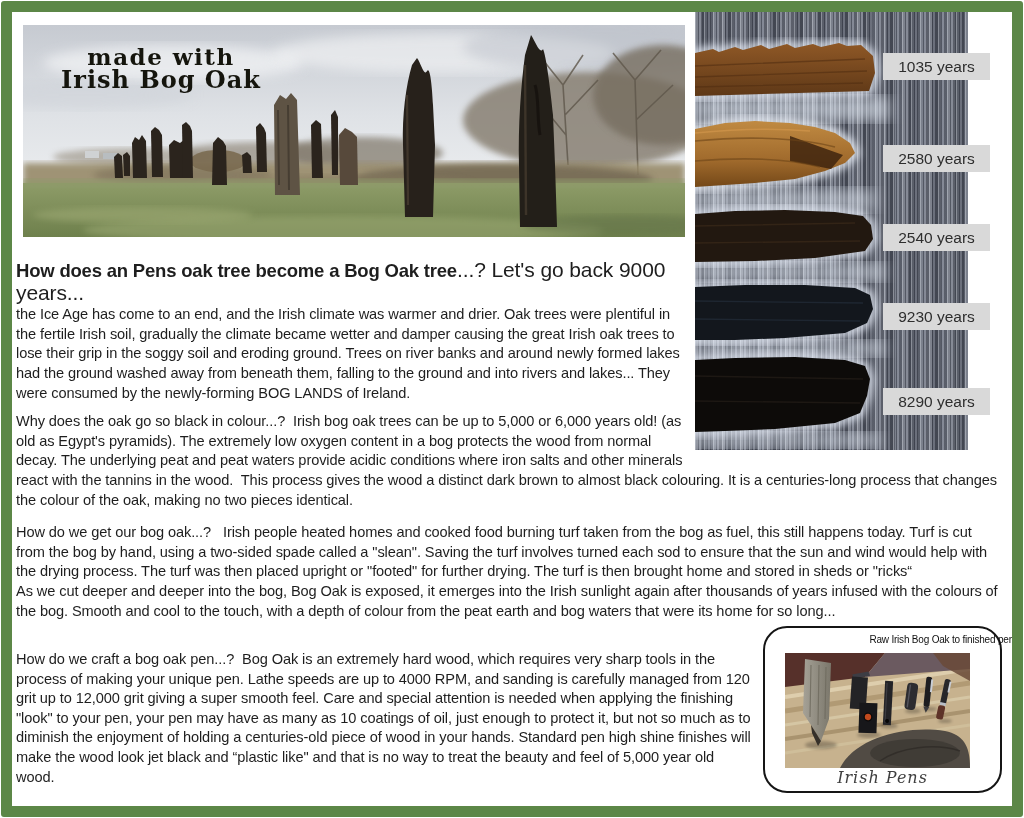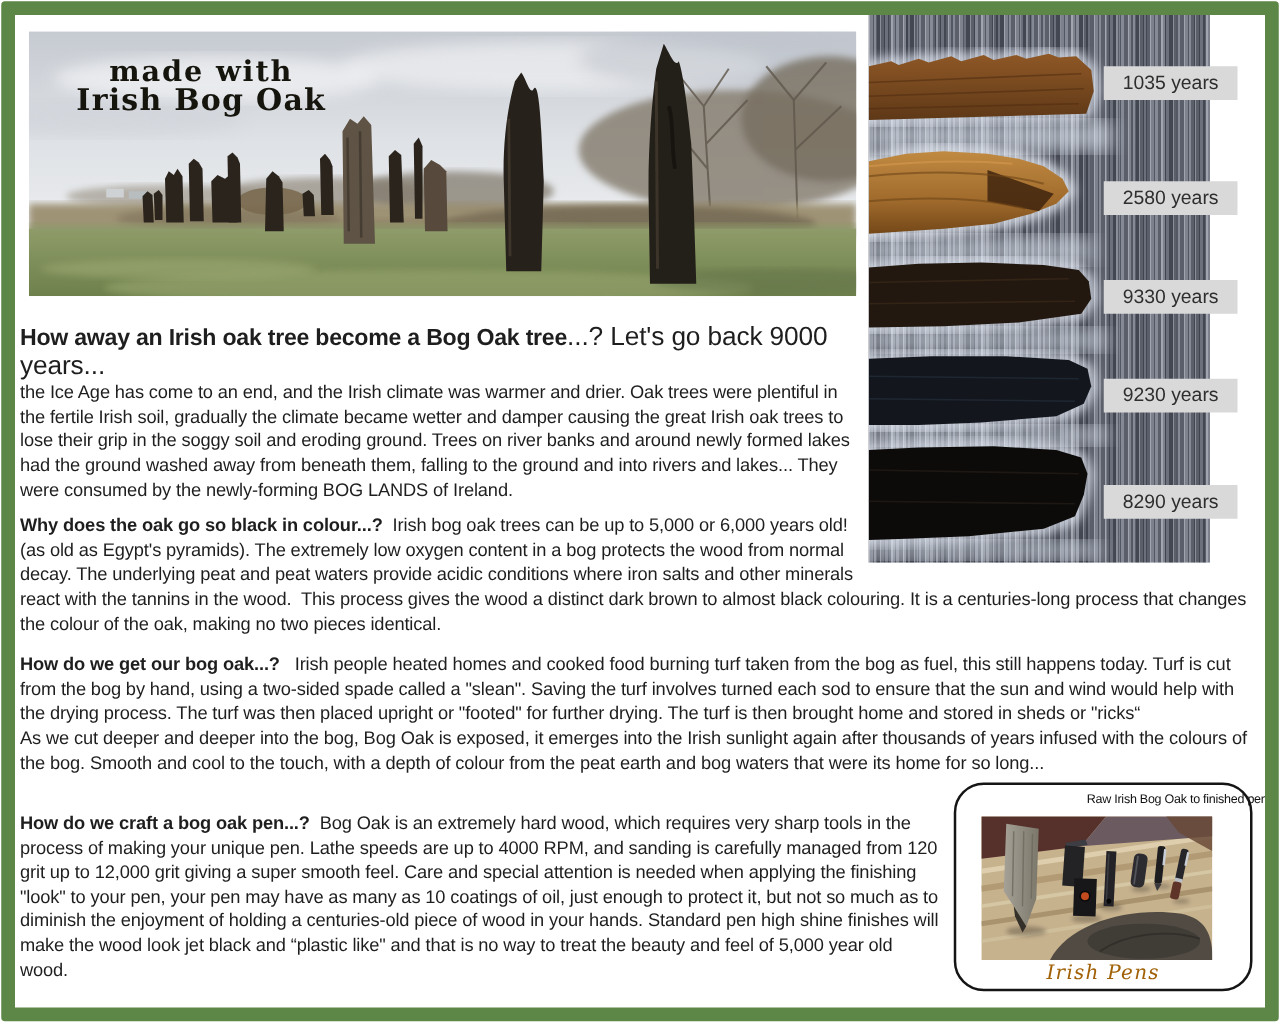--- a/index.html
+++ b/index.html
@@ -29,41 +29,41 @@
   .age-wood svg{position:absolute;left:0;top:0;}
   .age-label{
     position:absolute;left:188px;width:107px;height:27px;background:#d9d9d9;
     display:flex;align-items:center;justify-content:center;
     font-size:15.5px;color:#2e2e2e;z-index:5;
   }
   
   .content{position:absolute;left:16px;top:260px;width:986px;}
   .panel-spacer{float:right;width:318px;height:196px;}
   .sec{font-size:14.6px;line-height:19.6px;letter-spacing:-0.1px;margin:0;}
-  .sec-head{font-weight:bold;white-space:pre-wrap;}
+  .sec-head{font-weight:normal;white-space:pre-wrap;}
   .sec-body{white-space:pre-wrap;}
   .h1-head{font-size:18.5px;font-weight:bold;letter-spacing:-0.2px;white-space:pre-wrap;}
   .h1-lead{font-size:21px;white-space:pre-wrap;}
   .gap-a{margin-top:9px;}
   .gap-b{margin-top:13px;}
   .para4{position:absolute;left:16px;top:650px;width:740px;}
   
   .pen-box{
     position:absolute;left:763px;top:626px;width:239px;height:167px;background:#fff;
     border:2.5px solid #151515;border-radius:24px;box-sizing:border-box;z-index:10;
   }
   .pen-title{
     position:absolute;left:0;top:6px;width:100%;text-align:right;
     font-size:10px;color:#101010;letter-spacing:-0.2px;margin-left:14px;
   }
   .pen-photo{position:absolute;left:20px;top:25px;width:185px;height:115px;overflow:hidden;}
   .pen-sign{
     position:absolute;left:0;bottom:4px;width:100%;text-align:center;
     font-family:"DejaVu Serif","Liberation Serif",serif;font-style:italic;
-    font-size:16px;color:#a16207;letter-spacing:1px;
+    font-size:16px;color:#404040;letter-spacing:1px;
   }
 </style>
 </head>
 <body>
 
 <div class="page">
 
   <div class="hero">
     <svg width="662" height="212" viewBox="0 0 662 212">
       <defs>
@@ -189,29 +189,29 @@
         <path d="M0,276 L50,274 110,274 160,277 175,284 178,298 172,312 150,322 90,327 40,329 0,329 Z" fill="#13171d"></path>
         <path d="M0,290 L168,292 M0,308 L165,310" stroke="#242e3a" stroke-width="1.3" opacity="0.7" fill="none"></path>
 
         <path d="M0,349 L40,347 100,346 150,349 170,355 175,368 172,385 165,402 140,412 80,418 30,420 0,421 Z" fill="none" stroke="#eef4ff" stroke-width="7" opacity="0.95" filter="url(#glow)"></path>
         <path d="M0,349 L40,347 100,346 150,349 170,355 175,368 172,385 165,402 140,412 80,418 30,420 0,421 Z" fill="#0d0b09"></path>
         <path d="M0,365 L168,368 M0,390 L165,392" stroke="#1f1a15" stroke-width="1.4" opacity="0.9" fill="none"></path>
       </svg>
     </div>
     <div class="age-label" style="top:42px">1035 years</div>
     <div class="age-label" style="top:134px">2580 years</div>
-    <div class="age-label" style="top:213px">9330 years</div>
+    <div class="age-label" style="top:213px">2540 years</div>
     <div class="age-label" style="top:292px">9230 years</div>
     <div class="age-label" style="top:377px">8290 years</div>
   </div>
 
   <div class="content">
     <div class="panel-spacer"></div>
     <p class="sec">
-      <span class="h1-head">How away an Irish oak tree become a Bog Oak tree</span><span class="h1-lead">...? Let's go back 9000 years...</span><br>
+      <span class="h1-head">How does an Pens oak tree become a Bog Oak tree</span><span class="h1-lead">...? Let's go back 9000 years...</span><br>
       <span class="sec-body">the Ice Age has come to an end, and the Irish climate was warmer and drier. Oak trees were plentiful in the fertile Irish soil, gradually the climate became wetter and damper causing the great Irish oak trees to lose their grip in the soggy soil and eroding ground. Trees on river banks and around newly formed lakes had the ground washed away from beneath them, falling to the ground and into rivers and lakes... They were consumed by the newly-forming BOG LANDS of Ireland.</span>
     </p>
     <p class="sec gap-a">
       <span class="sec-head">Why does the oak go so black in colour...?</span><span class="sec-body">  Irish bog oak trees can be up to 5,000 or 6,000 years old! (as old as Egypt's pyramids). The extremely low oxygen content in a bog protects the wood from normal decay. The underlying peat and peat waters provide acidic conditions where iron salts and other minerals react with the tannins in the wood.  This process gives the wood a distinct dark brown to almost black colouring. It is a centuries-long process that changes the colour of the oak, making no two pieces identical.</span>
     </p>
     <p class="sec gap-b">
       <span class="sec-head">How do we get our bog oak...?</span><span class="sec-body">   Irish people heated homes and cooked food burning turf taken from the bog as fuel, this still happens today. Turf is cut from the bog by hand, using a two-sided spade called a "slean". Saving the turf involves turned each sod to ensure that the sun and wind would help with the drying process. The turf was then placed upright or "footed" for further drying. The turf is then brought home and stored in sheds or "ricks“</span><br>
       <span class="sec-body">As we cut deeper and deeper into the bog, Bog Oak is exposed, it emerges into the Irish sunlight again after thousands of years infused with the colours of the bog. Smooth and cool to the touch, with a depth of colour from the peat earth and bog waters that were its home for so long...</span>
     </p>
   </div>

